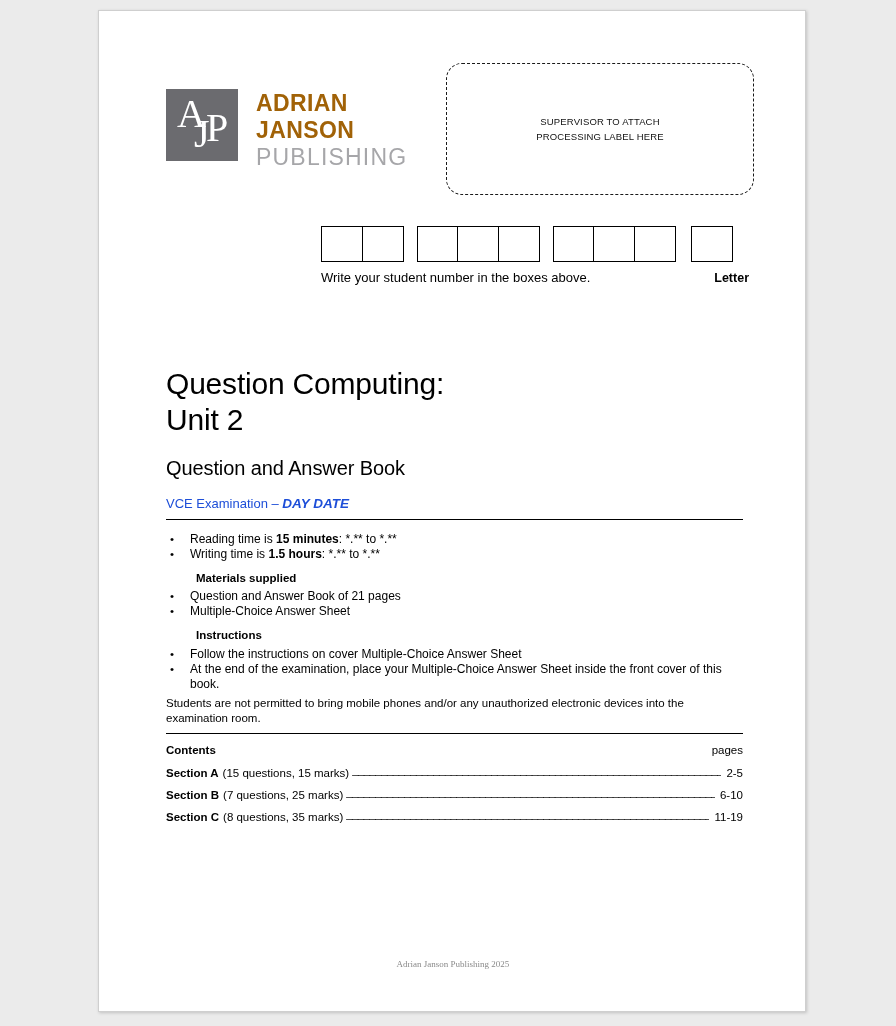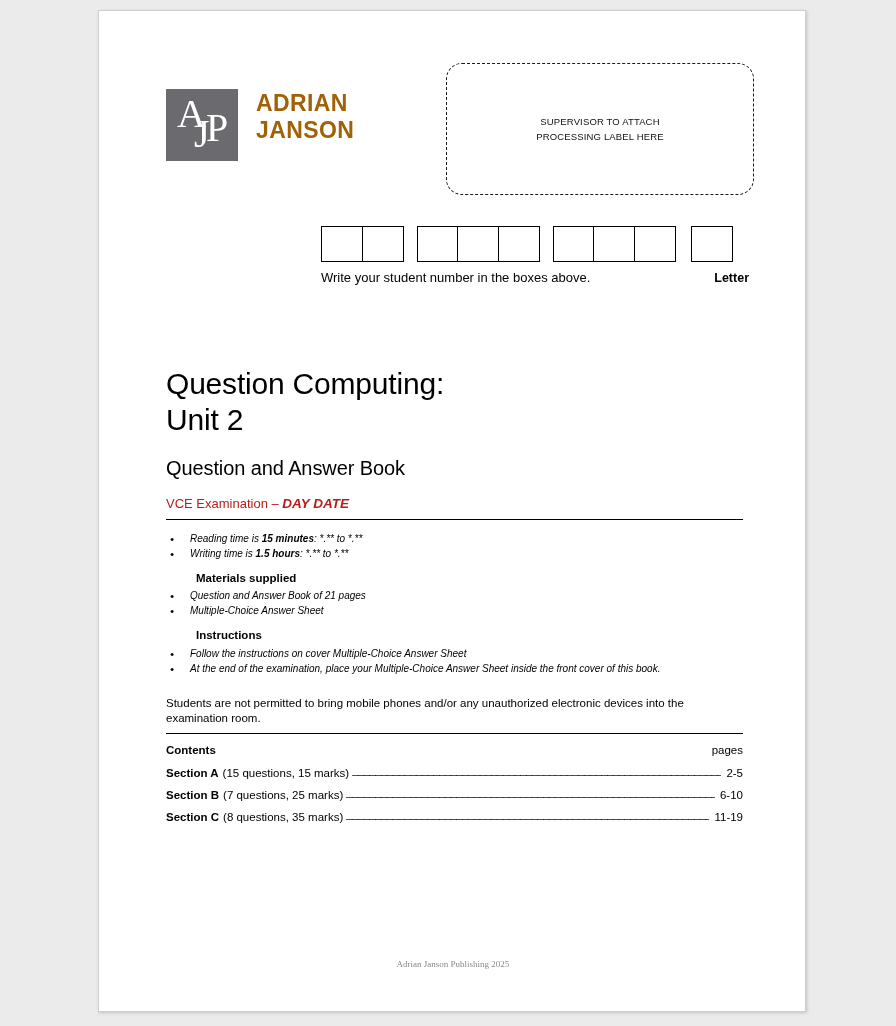--- a/index.html
+++ b/index.html
@@ -148,21 +148,21 @@
     font-size: 20px;
     color: #000;
     font-weight: normal;
     letter-spacing: -0.1px;
   }
   .exam-line {
     position: absolute;
     left: 67px;
     top: 485px;
     font-size: 13px;
-    color: #b91c1c;
+    color: #1d4ed8;
   }
   .exam-line .emph {
     font-weight: bold;
     font-style: italic;
     font-size: 13.5px;
   }
 
   
   .rule {
     position: absolute;
@@ -180,26 +180,25 @@
     left: 67px;
     width: 577px;
   }
   ul.bullets {
     margin: 0;
     padding: 0 0 0 24px;
     list-style: none;
   }
   ul.bullets li {
     position: relative;
-    font-size: 10px;
+    font-size: 12px;
     line-height: 14.8px;
     color: #000;
     padding-left: 0;
     margin: 0 0 0.5px 0;
-    font-style: italic;
   }
   ul.bullets li::before {
     content: "\2022";
     position: absolute;
     left: -20px;
     top: 0;
     font-size: 11.5px;
     line-height: 14.8px;
     color: #000;
   }
@@ -298,20 +297,21 @@
       <svg width="72" height="72" viewBox="0 0 72 72" aria-hidden="true">
         <rect x="0" y="0" width="72" height="72" fill="#6b6b6f"></rect>
         <text x="11" y="38" font-family="Liberation Serif, serif" font-size="40" fill="#ffffff">A</text>
         <text x="28" y="58" font-family="Liberation Serif, serif" font-size="40" fill="#ffffff">J</text>
         <text x="40" y="52" font-family="Liberation Serif, serif" font-size="40" fill="#ffffff">P</text>
       </svg>
     </div>
     <div class="logo-words">
       <div class="logo-line">ADRIAN</div>
       <div class="logo-line">JANSON</div>
+      <div class="logo-line light">PUBLISHING</div>
     </div>
   </div>
 
   <div class="supervisor-box">
     <div class="supervisor-text">
       <div>SUPERVISOR TO ATTACH</div>
       <div>PROCESSING LABEL HERE</div>
     </div>
   </div>
 

